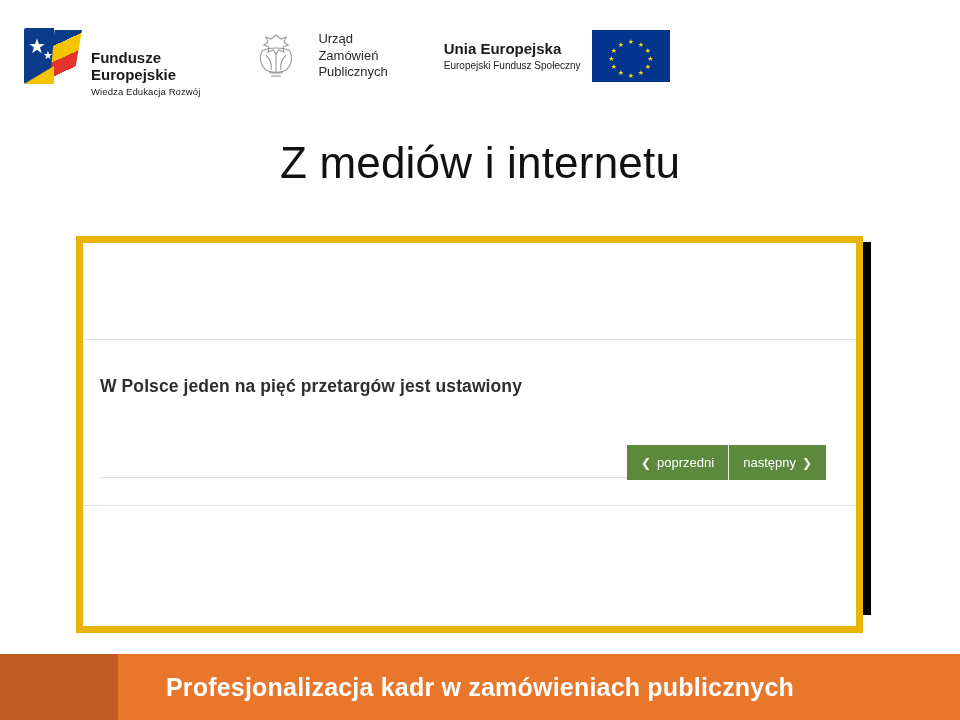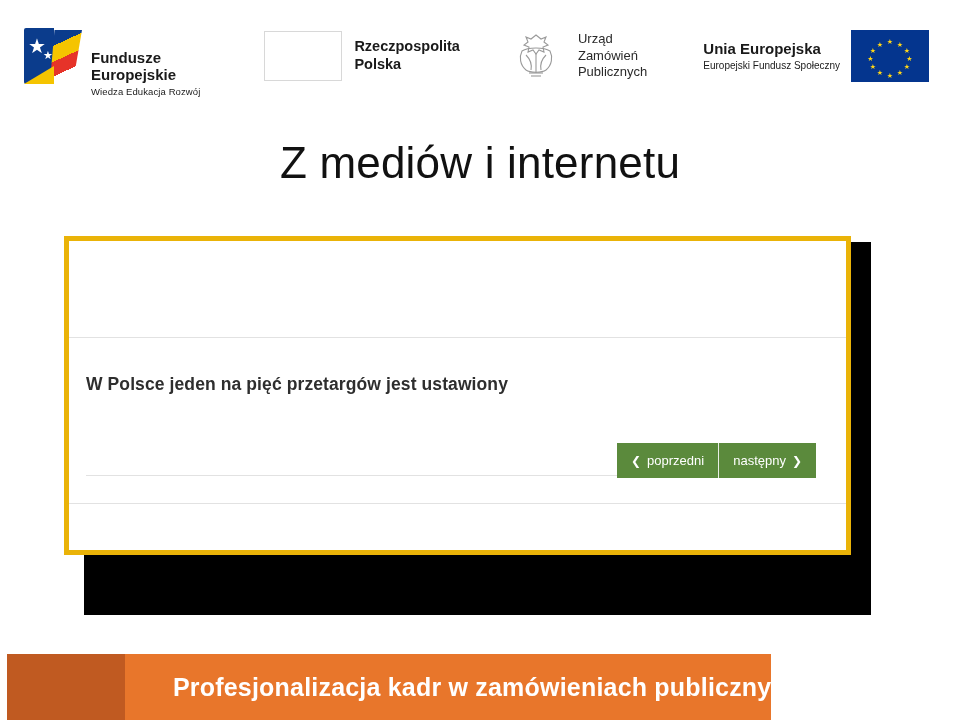--- a/index.html
+++ b/index.html
@@ -193,26 +193,26 @@
   .shot-shadow {
     position: absolute;
     left: 84px;
     top: 242px;
     width: 787px;
     height: 373px;
     background: #000000;
   }
   .shot-card {
     position: absolute;
-    left: 64px;
+    left: 76px;
     top: 236px;
     width: 787px;
-    height: 319px;
+    height: 397px;
     background: #ffffff;
-    border: 5px solid #eab308;
+    border: 7px solid #eab308;
     overflow: hidden;
   }
   .shot-toprule {
     position: absolute;
     left: 0; top: 96px;
     width: 787px;
     height: 1px;
     background: #e2e2e2;
   }
   .shot-headline {
@@ -263,23 +263,23 @@
     width: 740px;
     font-size: 15.5px;
     font-weight: bold;
     color: #2e2e2e;
     line-height: 1.58;
   }
 
   
   .footer {
     position: absolute;
-    left: 7px;
+    left: 0;
     bottom: 0;
-    width: 764px;
+    width: 960px;
     height: 66px;
     background: #e8762b;
   }
   .footer-left-block {
     position: absolute;
     left: 0; top: 0;
     width: 118px;
     height: 66px;
     background: #c05a21;
   }
@@ -310,30 +310,20 @@
       <span class="star-small">★</span>
       <span class="bar-yellow"></span>
     </span>
     <span class="fe-text">
       <span class="l1">Fundusze</span>
       <span class="l2">Europejskie</span>
       <span class="l3">Wiedza Edukacja Rozwój</span>
     </span>
   </div>
 
-  <div class="logo-block rp-logo">
-    <span class="pl-flag">
-      <span class="white"></span>
-      <span class="red"></span>
-    </span>
-    <span class="rp-text">
-      <span>Rzeczpospolita</span><br>
-      <span>Polska</span>
-    </span>
-  </div>
 
   <div class="logo-block uzp-logo">
     <span class="uzp-mark">
       <svg width="48" height="54" viewBox="0 0 48 54" aria-hidden="true">
         <g fill="none" stroke="#9a9a9a" stroke-width="1.1">
           <path d="M24 6 l5 4 5 -2 -2 5 4 3 -5 2 1 5 -5 -2 -3 4 -3 -4 -5 2 1 -5 -5 -2 4 -3 -2 -5 5 2z"></path>
           <path d="M10 22 c6 -4 22 -4 28 0 c3 6 2 14 -4 19 c-4 3 -16 3 -20 0 c-6 -5 -7 -13 -4 -19z"></path>
           <path d="M14 26 c4 4 6 10 5 15"></path>
           <path d="M34 26 c-4 4 -6 10 -5 15"></path>
           <path d="M24 24 v20"></path>

